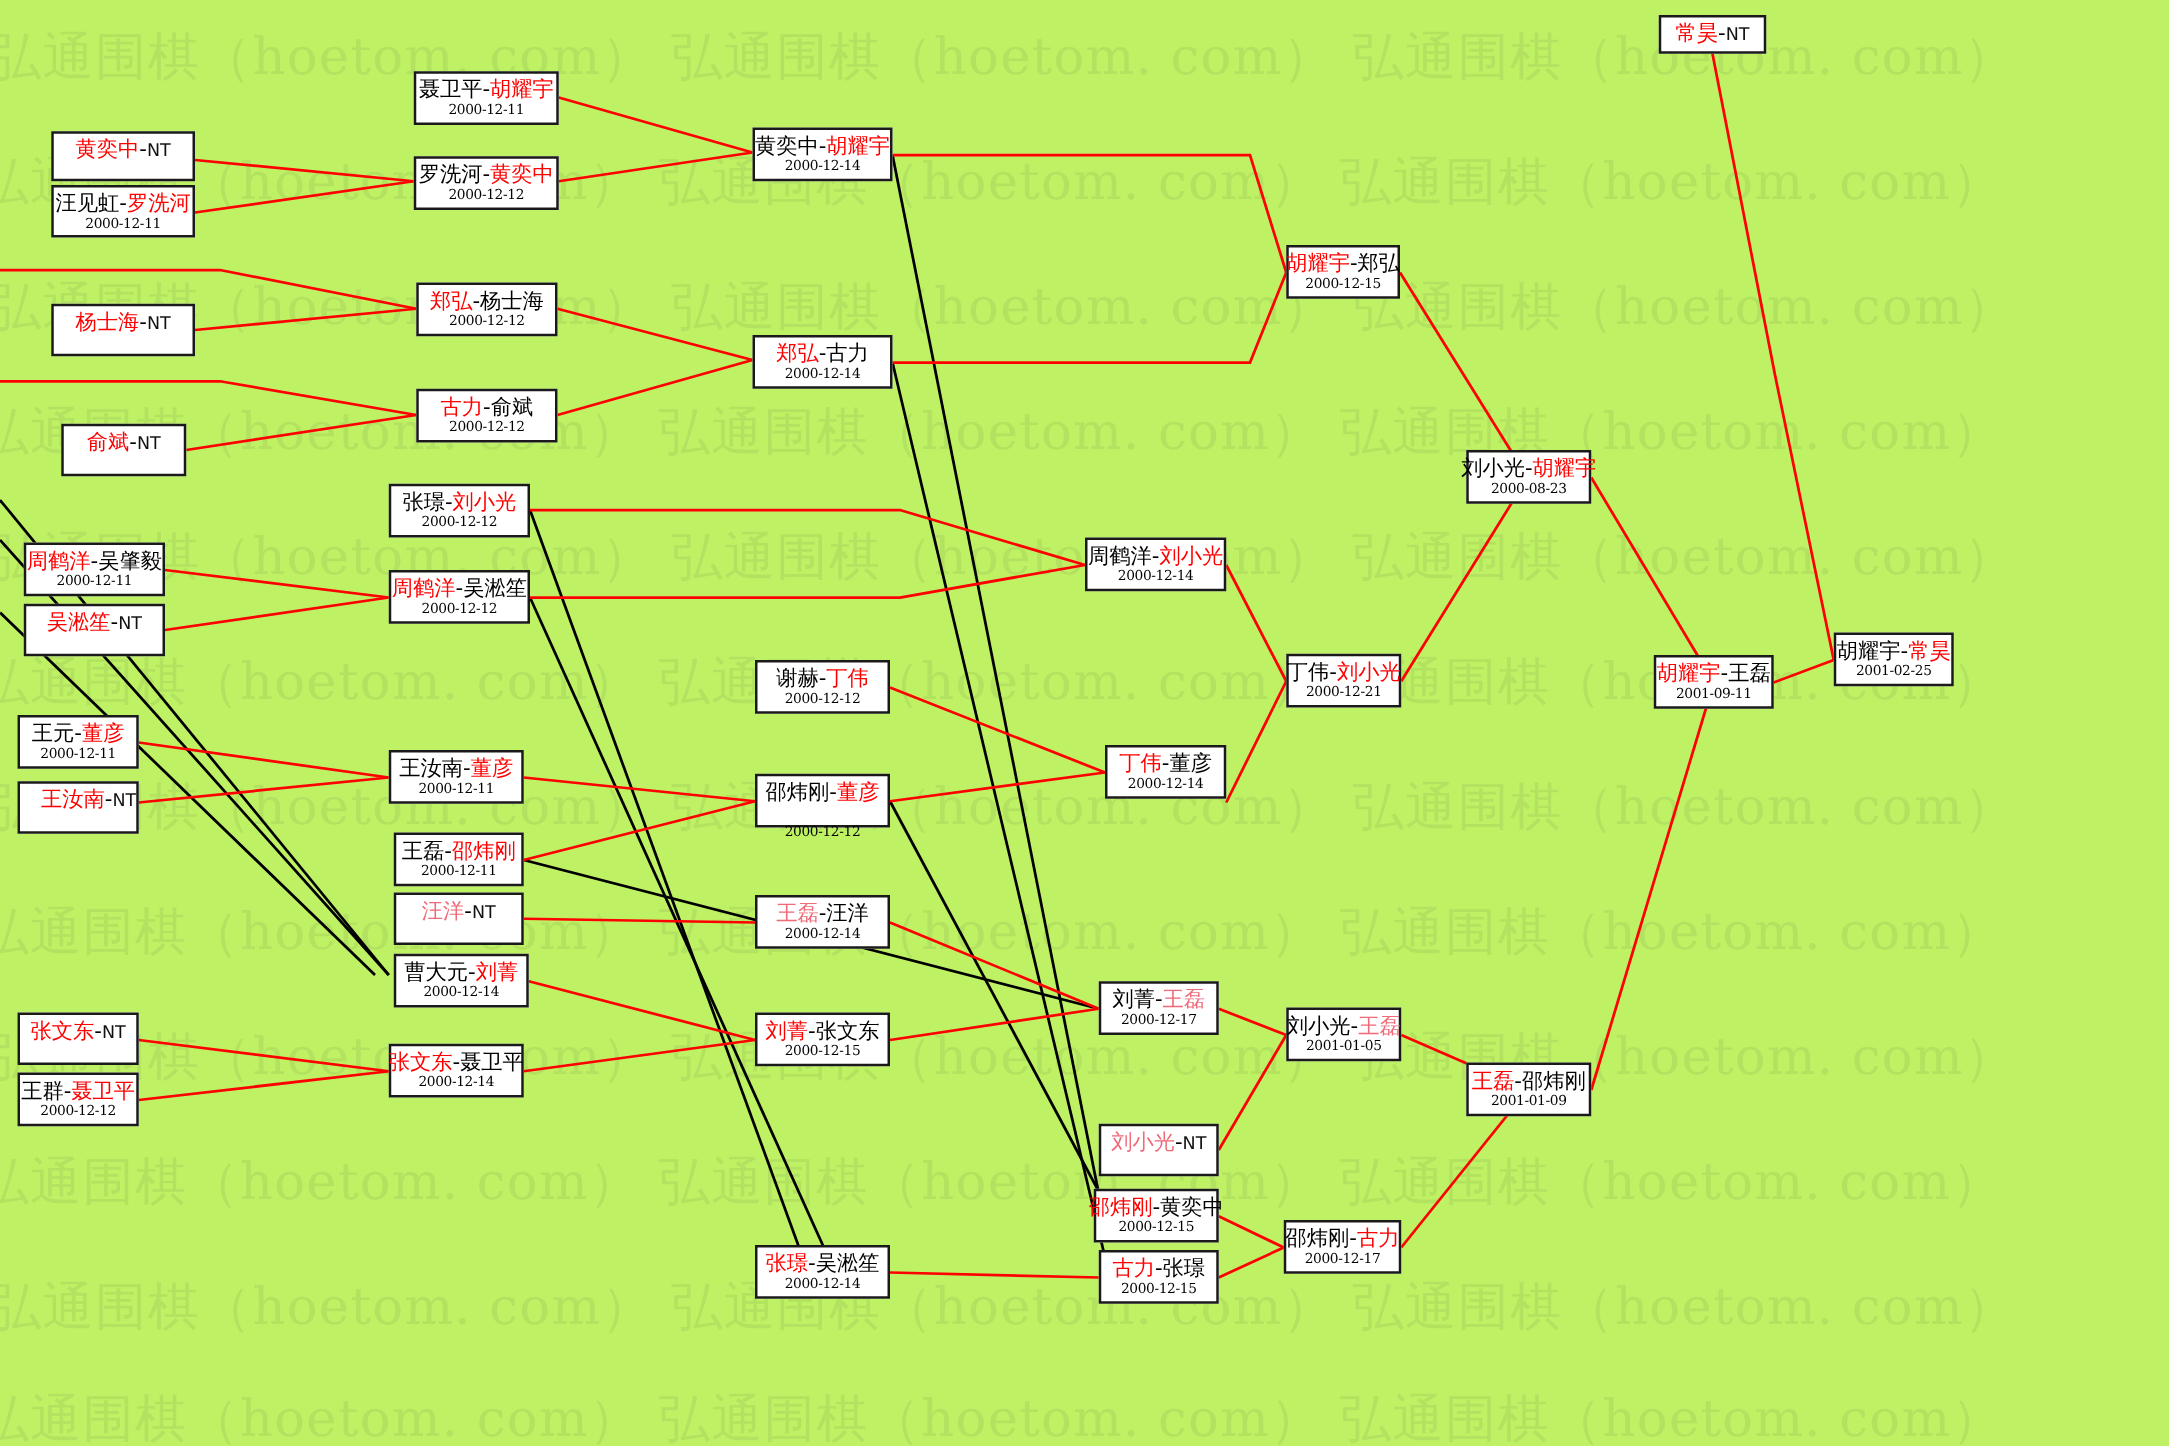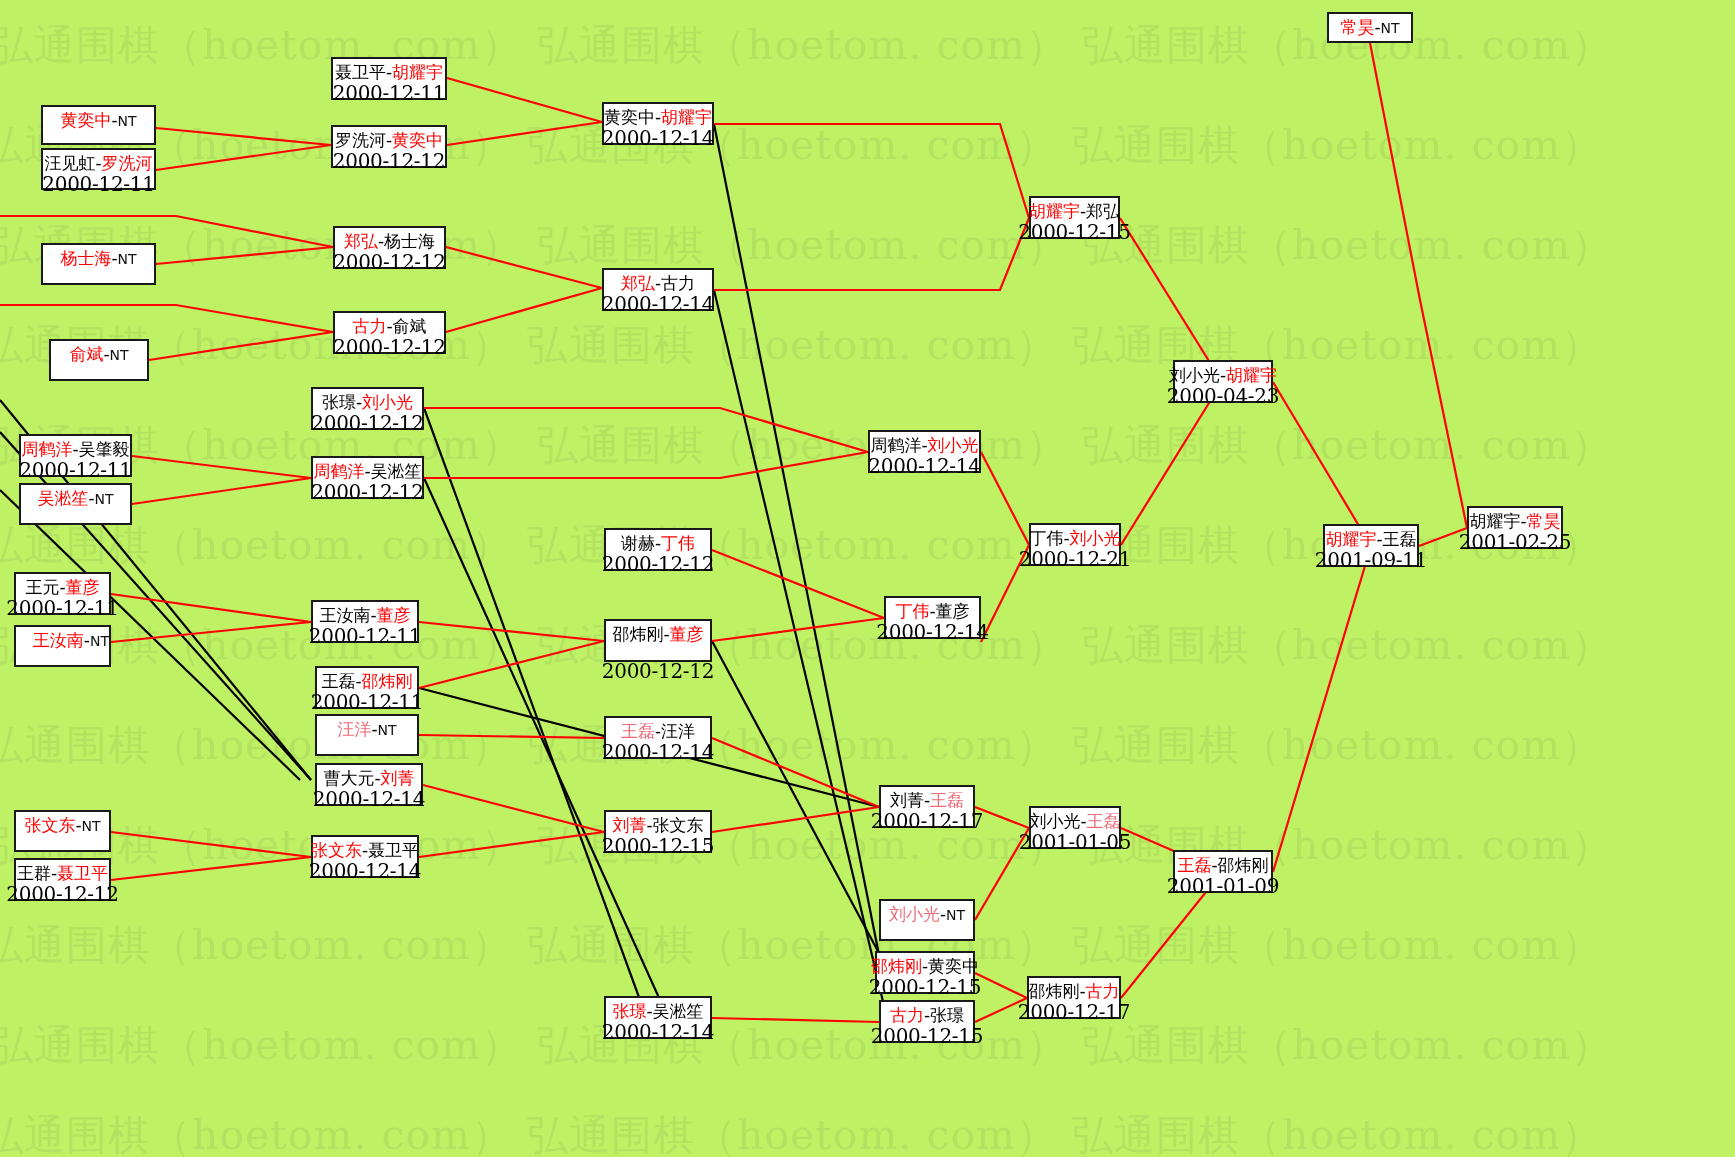--- a/index.html
+++ b/index.html
@@ -53,21 +53,21 @@
     padding-top: 3px;
     font-size: 17px;
     line-height: 1.18;
   }
   .node .players {
     white-space: nowrap;
   }
   .node .date {
     white-space: nowrap;
     font-family: "DejaVu Serif", "Liberation Serif", serif;
-    font-size: 20px;
+    font-size: 11px;
     letter-spacing: -0.3px;
     color: #000;
   }
   .p-black { color: #000000; }
   .p-red   { color: #ff0000; }
   .p-pink  { color: #f06a78; }
   .sep { color: #000; }
   .nt { font-size: 14px; color: #111; }
 </style>
 </head>
@@ -214,21 +214,21 @@
       <div class="node" id="n18" style="left: 884px; top: 596px; width: 97px; height: 43px;">
         <div class="players"><span class="p-red">丁伟</span><span class="sep">-</span><span class="p-black">董彦</span></div>
         <div class="date">2000-12-14</div>
       </div>
       <div class="node" id="n19" style="left: 1029px; top: 523px; width: 92px; height: 43px;">
         <div class="players"><span class="p-black">丁伟</span><span class="sep">-</span><span class="p-red">刘小光</span></div>
         <div class="date">2000-12-21</div>
       </div>
       <div class="node" id="n20" style="left: 1173px; top: 360px; width: 100px; height: 43px;">
         <div class="players"><span class="p-black">刘小光</span><span class="sep">-</span><span class="p-red">胡耀宇</span></div>
-        <div class="date">2000-04-23</div>
+        <div class="date">2000-08-23</div>
       </div>
       <div class="node" id="n21" style="left: 14px; top: 572px; width: 97px; height: 43px;">
         <div class="players"><span class="p-black">王元</span><span class="sep">-</span><span class="p-red">董彦</span></div>
         <div class="date">2000-12-11</div>
       </div>
       <div class="node" id="n22" style="left: 14px; top: 625px; width: 97px; height: 42px; align-items: flex-end;">
         <div class="players"><span class="p-red">王汝南</span><span class="sep">-</span><span class="p-black nt">NT</span></div>
       </div>
       <div class="node" id="n23" style="left: 311px; top: 600px; width: 108px; height: 43px;">
         <div class="players"><span class="p-black">王汝南</span><span class="sep">-</span><span class="p-red">董彦</span></div>

